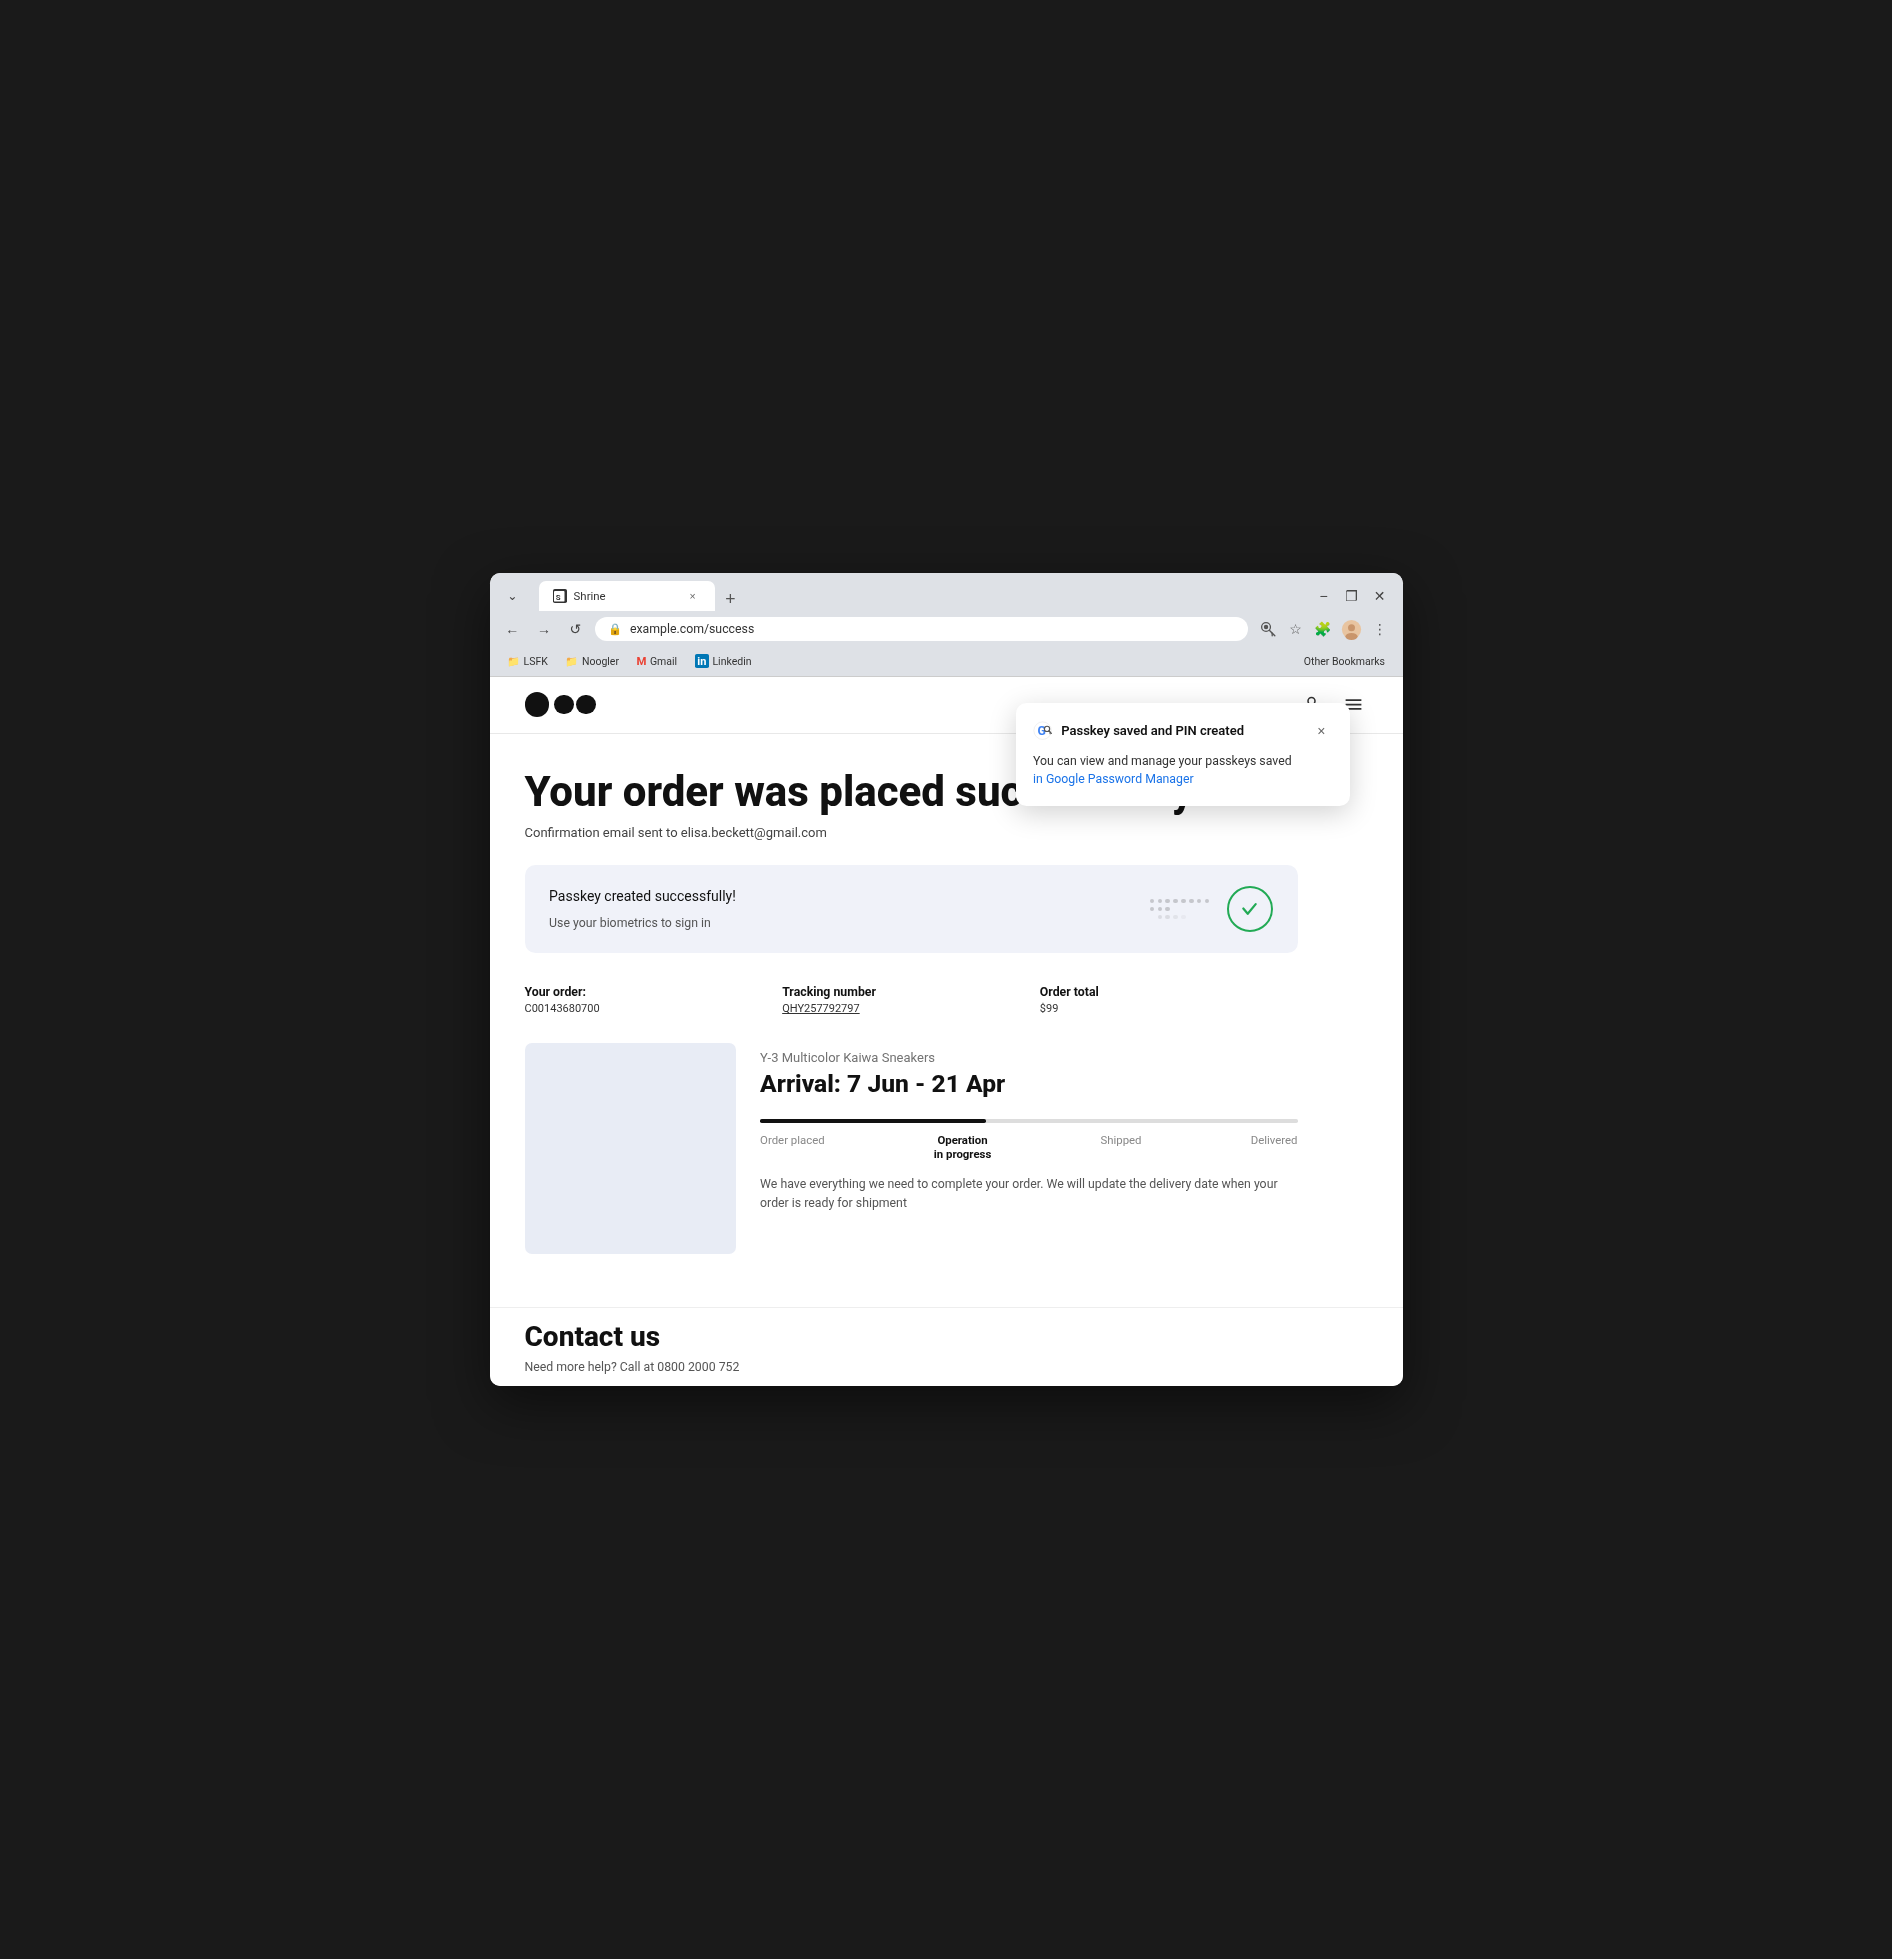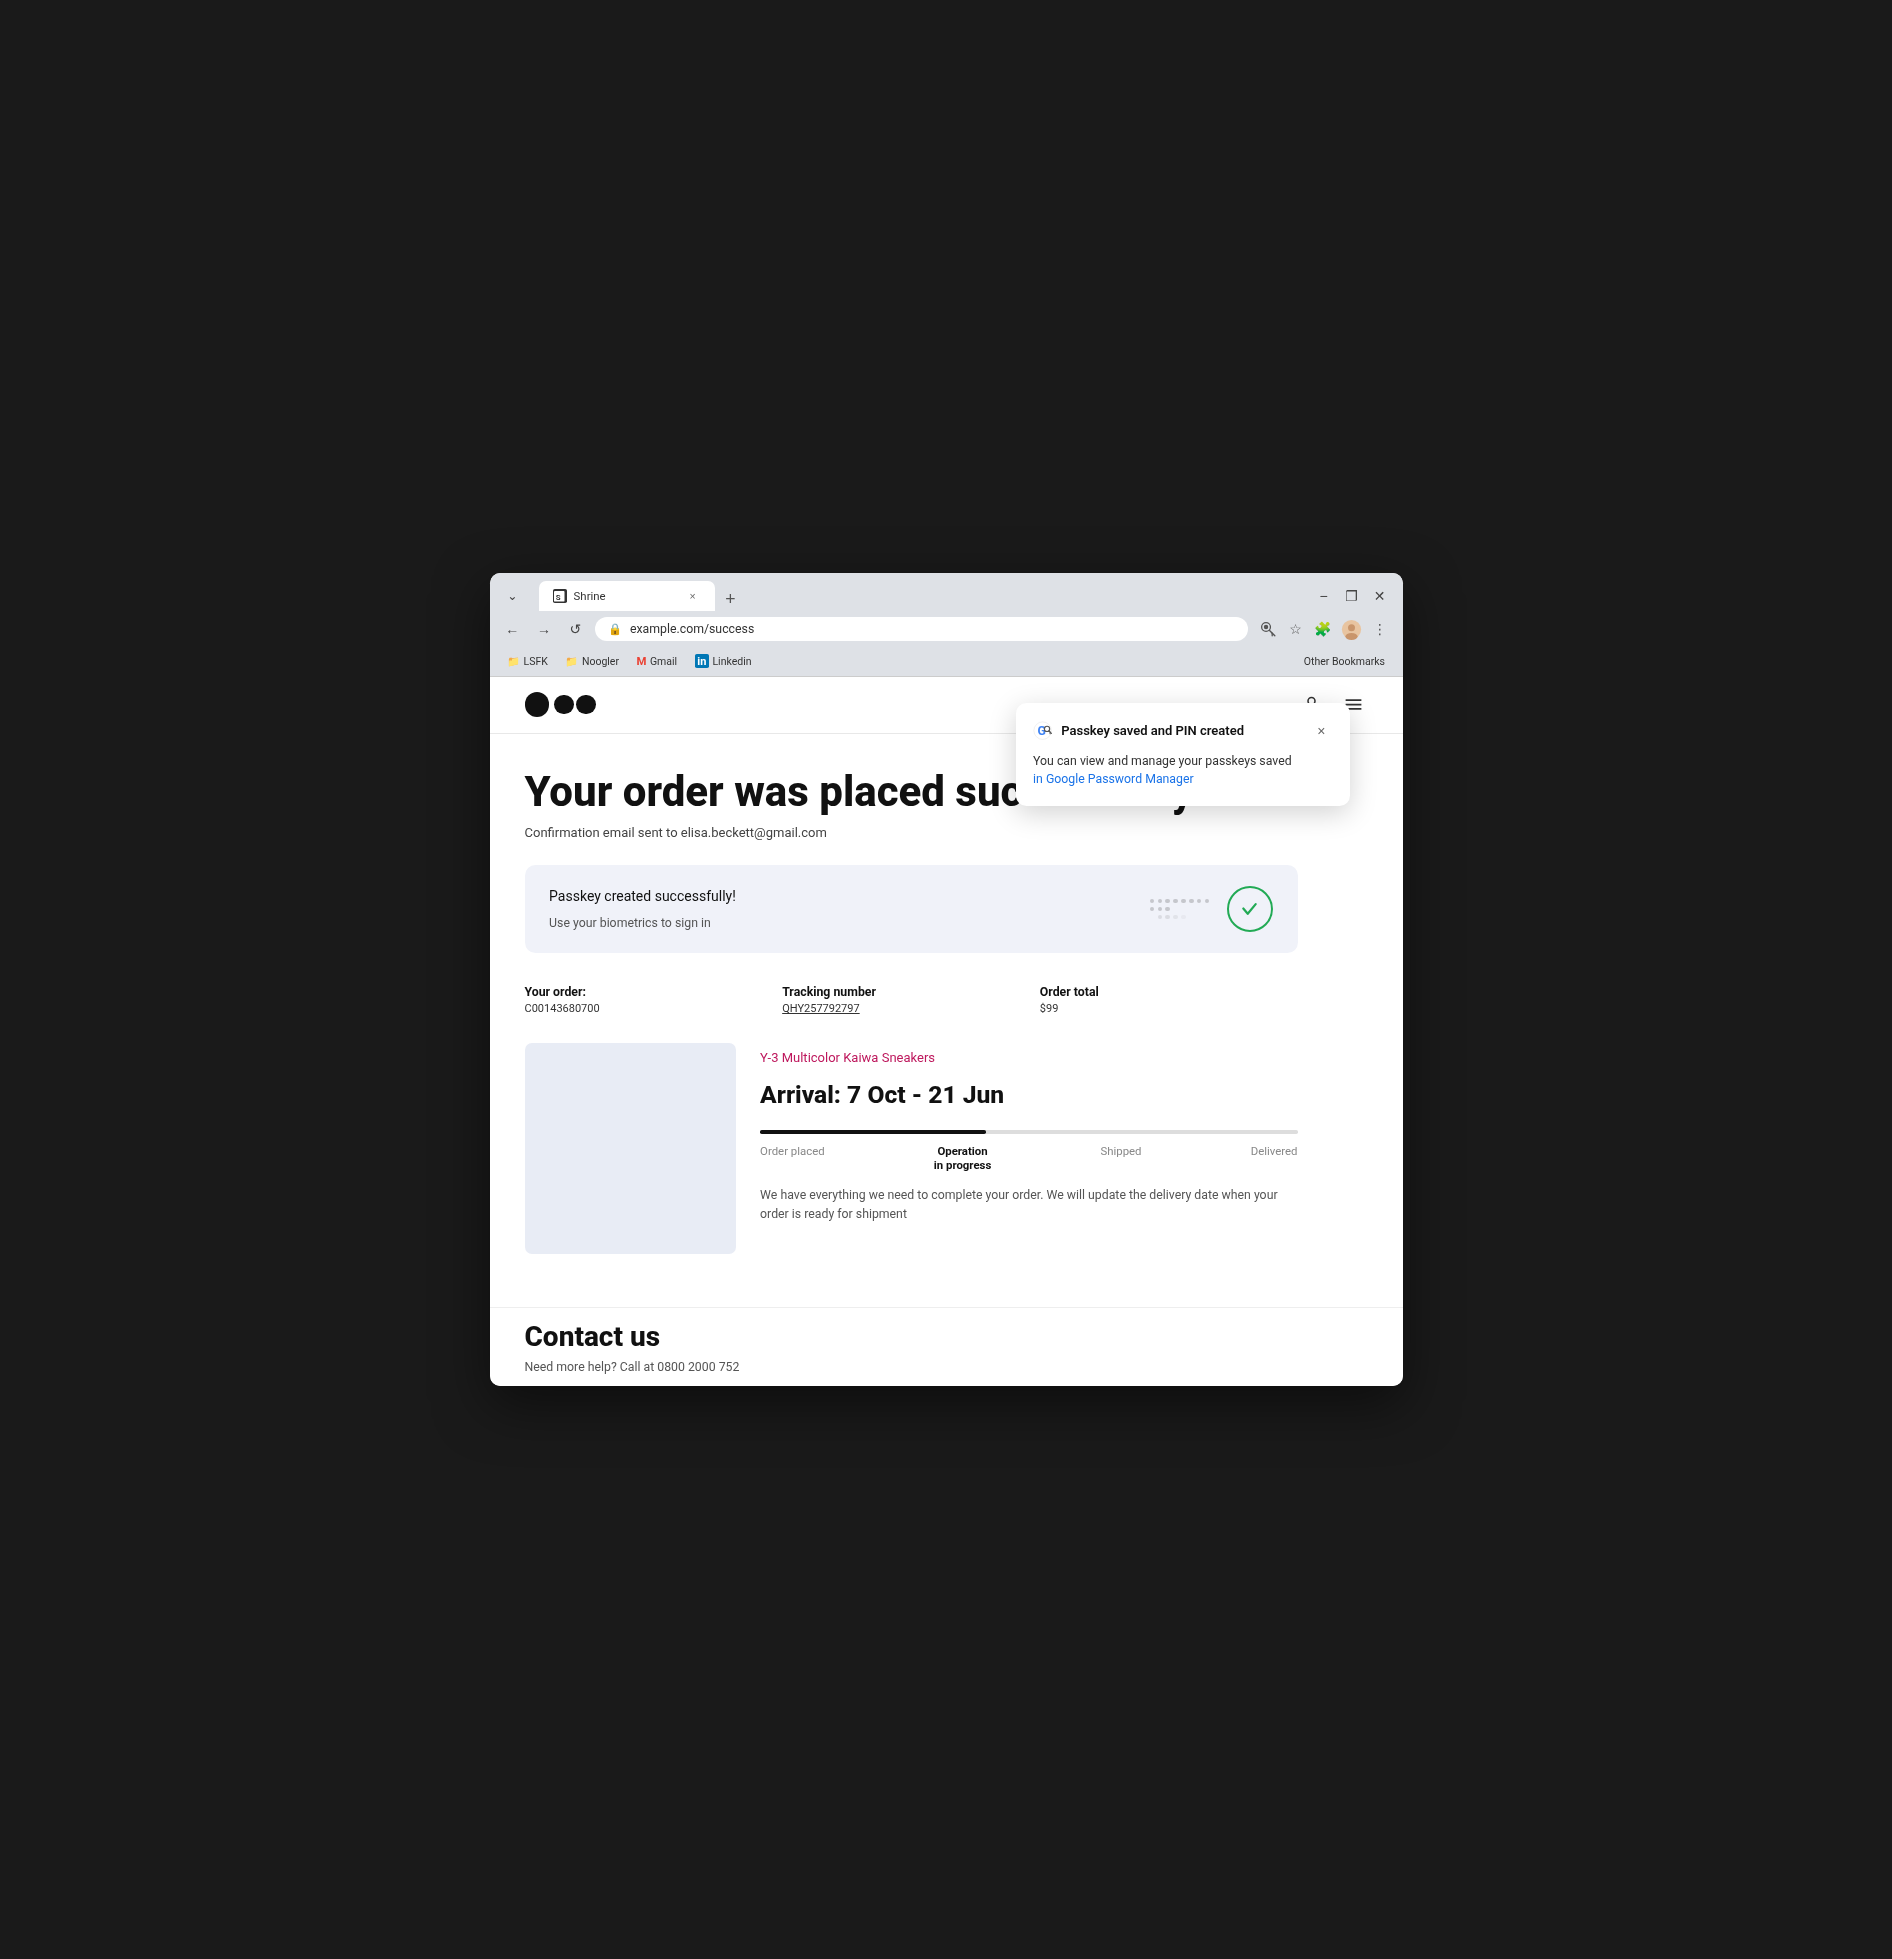--- a/index.html
+++ b/index.html
@@ -339,22 +339,22 @@
       background: #e8ecf5;
       border-radius: 7px;
       flex-shrink: 0;
     }
     .product-info {
       flex: 1;
       padding-top: 7px;
     }
     .product-name {
       font-size: 13px;
-      color: #be185d;
-      margin-bottom: 15px;
+      color: #737373;
+      margin-bottom: 4px;
     }
     .product-arrival {
       font-size: 24.6px;
       font-weight: 800;
       color: #111;
       margin-bottom: 21px;
     }
     
     .progress-container {
       margin-bottom: 14px;
@@ -626,21 +626,21 @@
         <div class="order-detail-col">
           <div class="order-detail-label">Order total</div>
           <div class="order-detail-value">$99</div>
         </div>
       </div>
 
       <div class="product-section">
         <div class="product-image"></div>
         <div class="product-info">
           <div class="product-name">Y-3 Multicolor Kaiwa Sneakers</div>
-          <div class="product-arrival">Arrival: 7 Oct - 21 Jun</div>
+          <div class="product-arrival">Arrival: 7 Jun - 21 Apr</div>
 
           <div class="progress-container">
             <div class="progress-track">
               <div class="progress-fill" style="width: 42%"></div>
             </div>
             <div class="progress-labels">
               <span class="progress-label">Order placed</span>
               <span class="progress-label active" style="text-align:center;white-space:pre-line;">Operation<br>in progress</span>
               <span class="progress-label">Shipped</span>
               <span class="progress-label">Delivered</span>

